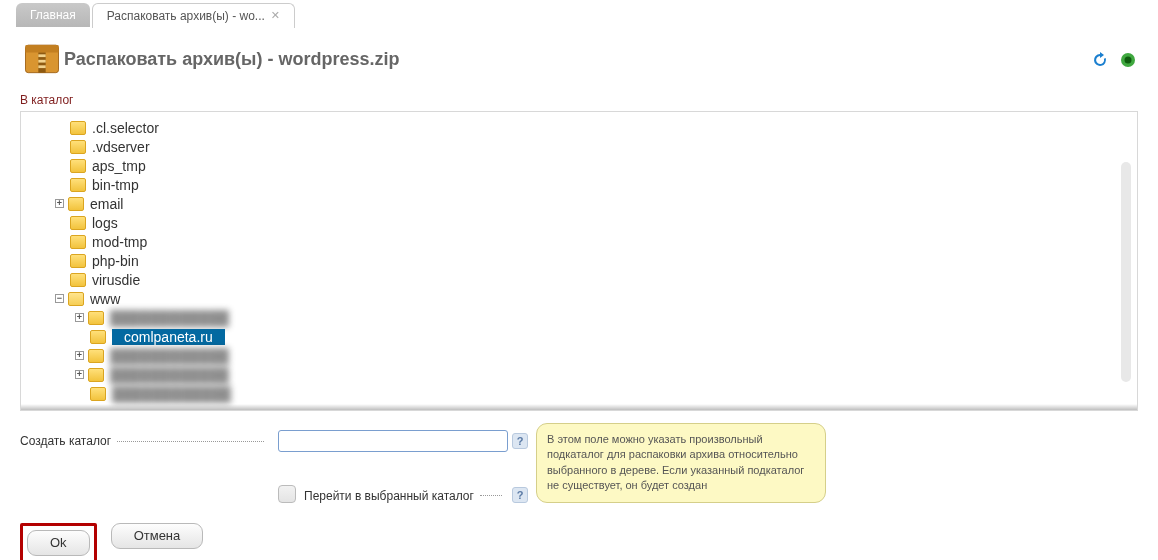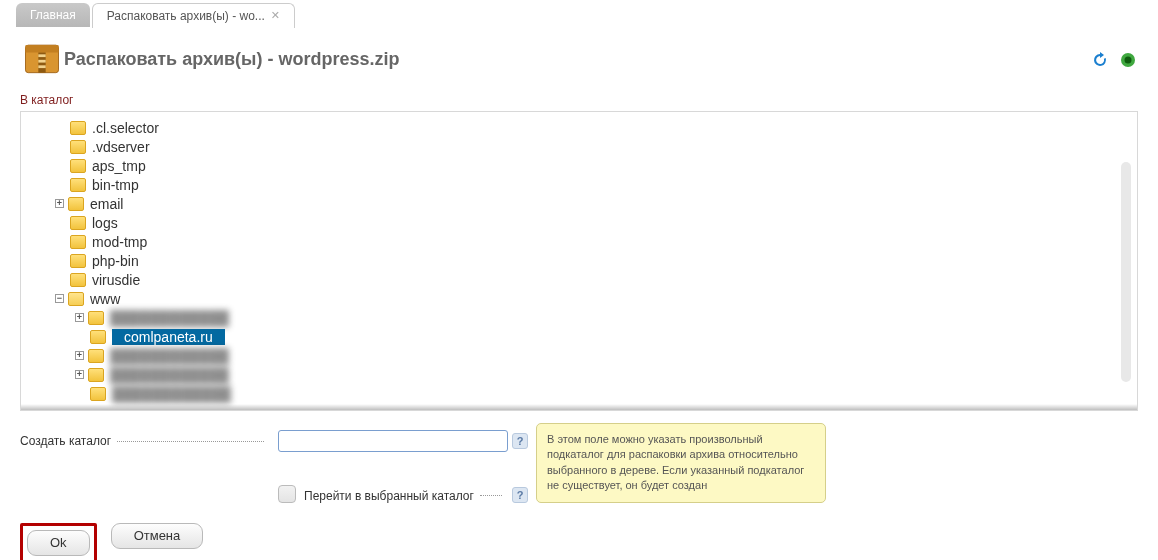--- a/index.html
+++ b/index.html
@@ -163,21 +163,21 @@
   align-items: center; justify-content: center;
   font-size: 11px;
   border: 1px solid #b8c9de;
   margin-left: 4px;
 }
 .tooltip-box {
   grid-column: 3;
   grid-row: 1 / span 2;
   background: #fdf9c4;
   border: 1px solid #d5cf8a;
-  border-radius: 5px;
+  border-radius: 11px;
   padding: 8px 10px;
   font-size: 11px;
   color: #555;
   line-height: 1.4;
   position: relative;
 }
 .tooltip-box::before {
   content:"";
   position:absolute;
   left:-7px; top:10px;

